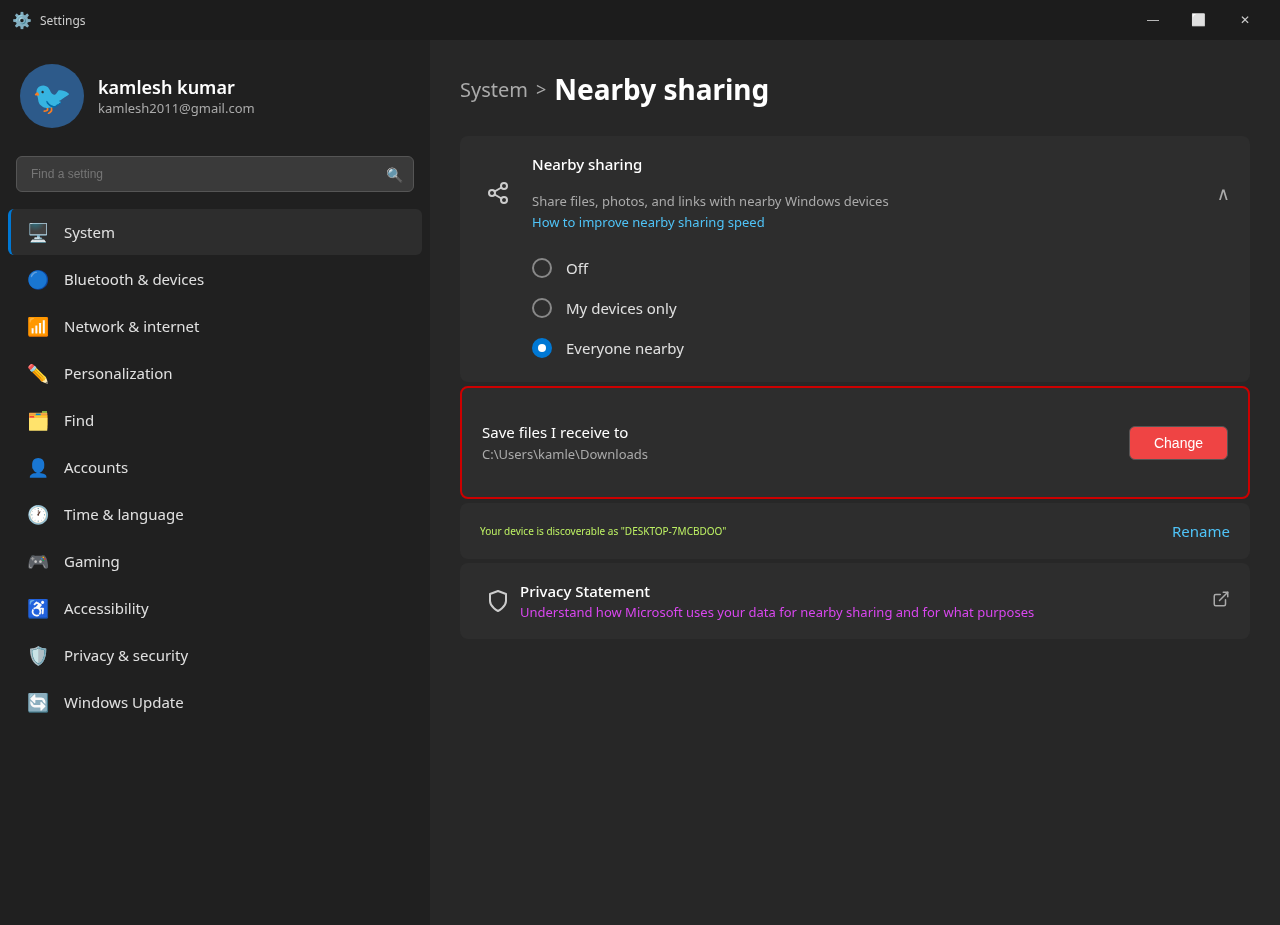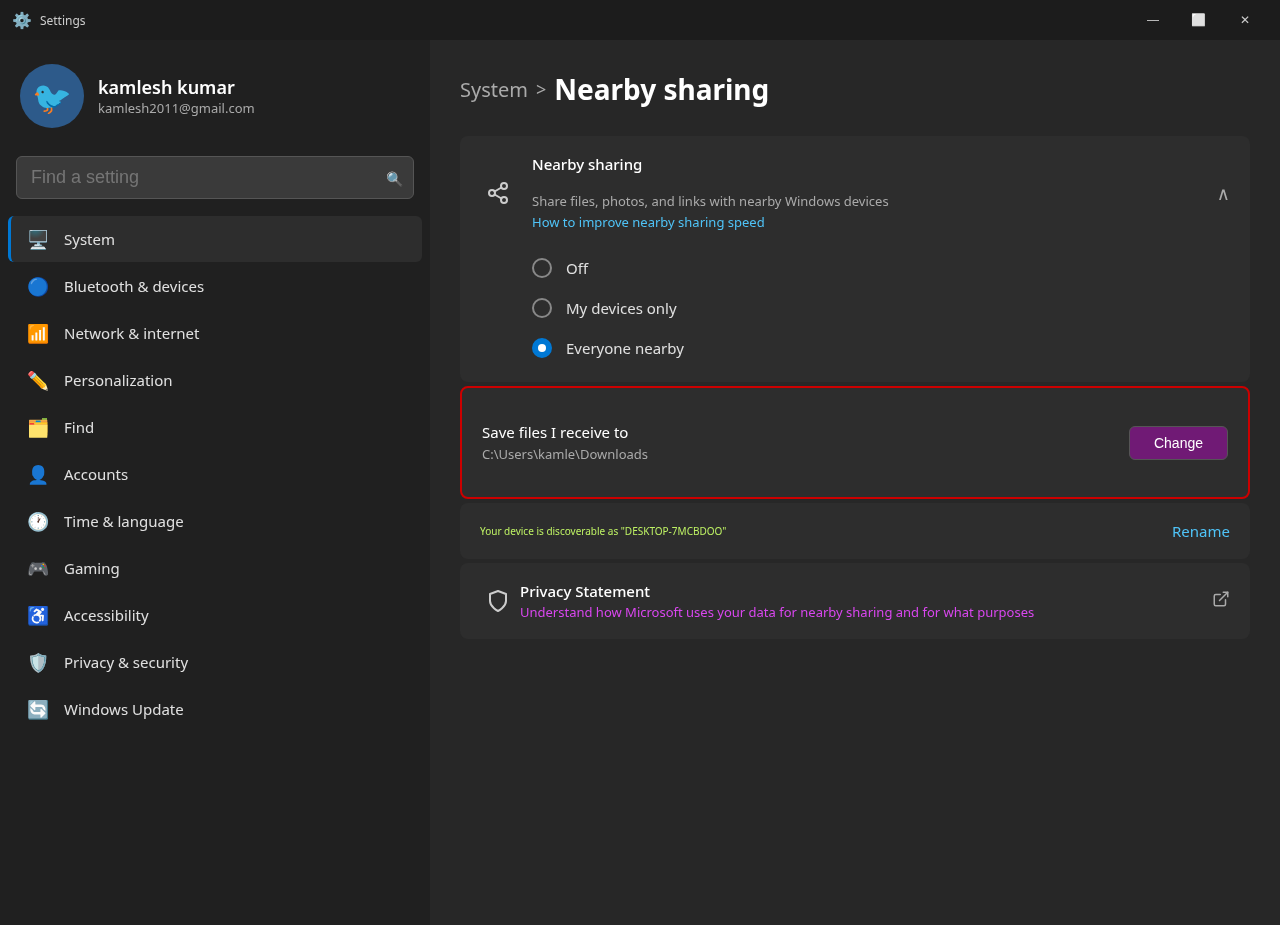--- a/index.html
+++ b/index.html
@@ -101,21 +101,21 @@
       margin: 8px 16px 16px 16px;
       position: relative;
     }
     .search-input {
       width: 100%;
       padding: 10px 56px 10px 14px;
       background: #3a3a3a;
       border: 1px solid #555;
       border-radius: 6px;
       color: #aaaaaa;
-      font-size: 18px;
+      font-size: 12px;
       outline: none;
     }
     .search-icon-wrap {
       position: absolute;
       right: 10px;
       top: 50%;
       transform: translateY(-50%);
       color: #aaaaaa;
       font-size: 14px;
     }
@@ -281,21 +281,21 @@
       font-size: 15px;
       color: #ffffff;
       font-weight: 400;
     }
     .save-files-path {
       font-size: 13px;
       color: #aaaaaa;
       margin-top: 3px;
     }
     .change-btn {
-      background: #701a75;
+      background: #ef4444;
       border: 1px solid #555;
       border-radius: 6px;
       color: #ffffff;
       padding: 8px 24px;
       font-size: 14px;
       cursor: pointer;
       white-space: nowrap;
       margin-left: 44px;
     }
 

